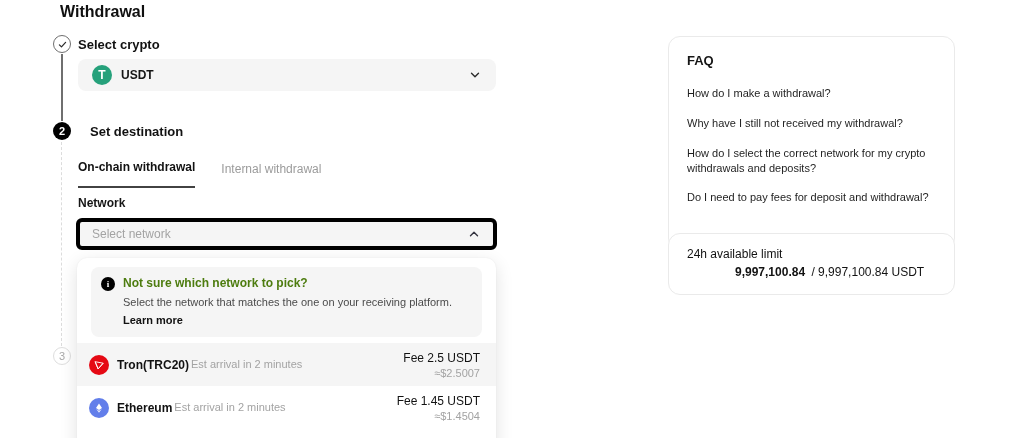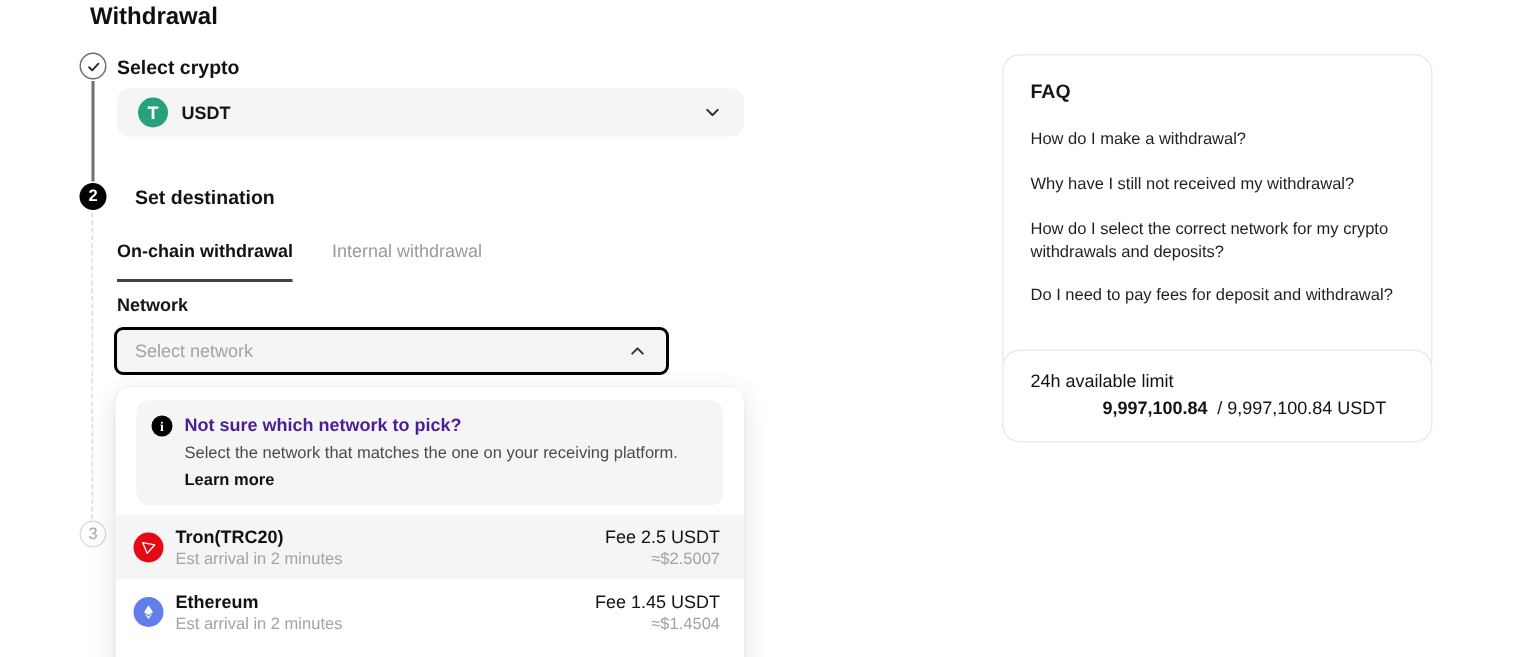--- a/index.html
+++ b/index.html
@@ -20,46 +20,46 @@
   .step-label { position:absolute; font-size:13px; font-weight:bold; color:#121212; }
   .step1-label { left:78px; top:37px; }
   .step2-label { left:90px; top:124px; }
 
   .crypto-select { position:absolute; left:78px; top:59px; width:418px; height:32px; background:#f5f5f5; border-radius:8px; display:flex; align-items:center; padding:0 14px; cursor:pointer; }
   .coin-icon { width:20px; height:20px; border-radius:50%; background:#26a17b; color:#fff; display:flex; align-items:center; justify-content:center; font-size:12px; font-weight:bold; flex:0 0 auto; }
   .crypto-select .coin-name { margin-left:9px; font-size:12px; font-weight:bold; }
   .crypto-select .chev { margin-left:auto; display:flex; }
 
   .tabs { position:absolute; left:78px; top:160px; width:418px; }
-  .tabs-row { display:flex; gap:26px; }
+  .tabs-row { display:flex; gap:26px;align-items:flex-end; }
   .tab { font-size:12px; padding-bottom:12px; cursor:pointer; }
   .tab.active { font-weight:bold; color:#121212; border-bottom:2.5px solid #424242; }
   .tab.inactive { color:#9b9b9b; }
   .tabs-divider { position:absolute; left:0; right:0; top:29px; height:1px; background:#ededed; z-index:-1; }
 
   .network-label { position:absolute; left:78px; top:196px; font-size:12px; font-weight:bold; }
 
-  .network-select { position:absolute; left:76px; top:218px; width:370px; height:32px; background:#f5f5f5; border:2px solid #000000; border-radius:6px; display:flex; align-items:center; padding:0 12px; cursor:pointer; }
+  .network-select { position:absolute; left:76px; top:218px; width:421px; height:32px; background:#f5f5f5; border:4px solid #000000; border-radius:6px; display:flex; align-items:center; padding:0 12px; cursor:pointer; }
   .network-select .placeholder { font-size:12px; color:#a3a3a3; }
   .network-select .chev { margin-left:auto; display:flex; }
 
   
   .dropdown { position:absolute; left:77px; top:258px; width:419px; height:220px; background:#fff; border-radius:10px; box-shadow:0 5px 18px rgba(0,0,0,.12), 0 0 2px rgba(0,0,0,.06); z-index:5; overflow:hidden; }
   .notice { margin:9px 14px 6px 14px; background:#f5f5f5; border-radius:8px; padding:9px 12px 9px 10px; display:flex; }
   .info-icon { width:14px; height:14px; border-radius:50%; background:#000; color:#fff; font-size:9px; font-weight:bold; display:flex; align-items:center; justify-content:center; margin:1px 8px 0 0; flex:0 0 auto; font-family:"Liberation Serif", serif; }
-  .notice-title { font-size:12px; font-weight:bold; color:#4c1d95; }
+  .notice-title { font-size:12px; font-weight:bold; color:#4d7c0f; }
   .notice-body { font-size:11px; color:#4b4b4b; margin-top:6px; }
   .notice-link { font-size:11px; font-weight:bold; color:#121212; margin-top:6px; display:inline-block; cursor:pointer; }
 
   .net-row { display:flex; align-items:center; padding:0 16px 0 12px; height:43px; cursor:pointer; }
   .net-row.hover { background:#f5f5f5; }
   .net-icon { width:20px; height:20px; border-radius:50%; display:flex; align-items:center; justify-content:center; margin-right:8px; flex:0 0 auto; }
   .net-icon.tron { background:#e50914; }
   .net-icon.eth { background:#627eea; }
-  .net-main { display:flex; flex-direction:column; gap:2px; }
+  .net-main { display:flex; flex-direction:row; gap:2px; }
   .net-name { font-size:12px; font-weight:bold; color:#121212; }
   .net-eta { font-size:11px; color:#a3a3a3; }
   .net-fees { margin-left:auto; text-align:right; display:flex; flex-direction:column; gap:2px; }
   .net-fee { font-size:12px; font-weight:normal; color:#121212; }
   .net-fee-usd { font-size:11px; color:#a3a3a3; }
 
   
   .card { position:absolute; left:668px; width:287px; border:1px solid #eaeaea; border-radius:12px; background:#fff; }
   .faq-card { top:36px; height:214px; padding:16px 18px; }
   .faq-title { font-size:13px; font-weight:bold; margin-bottom:18px; }

